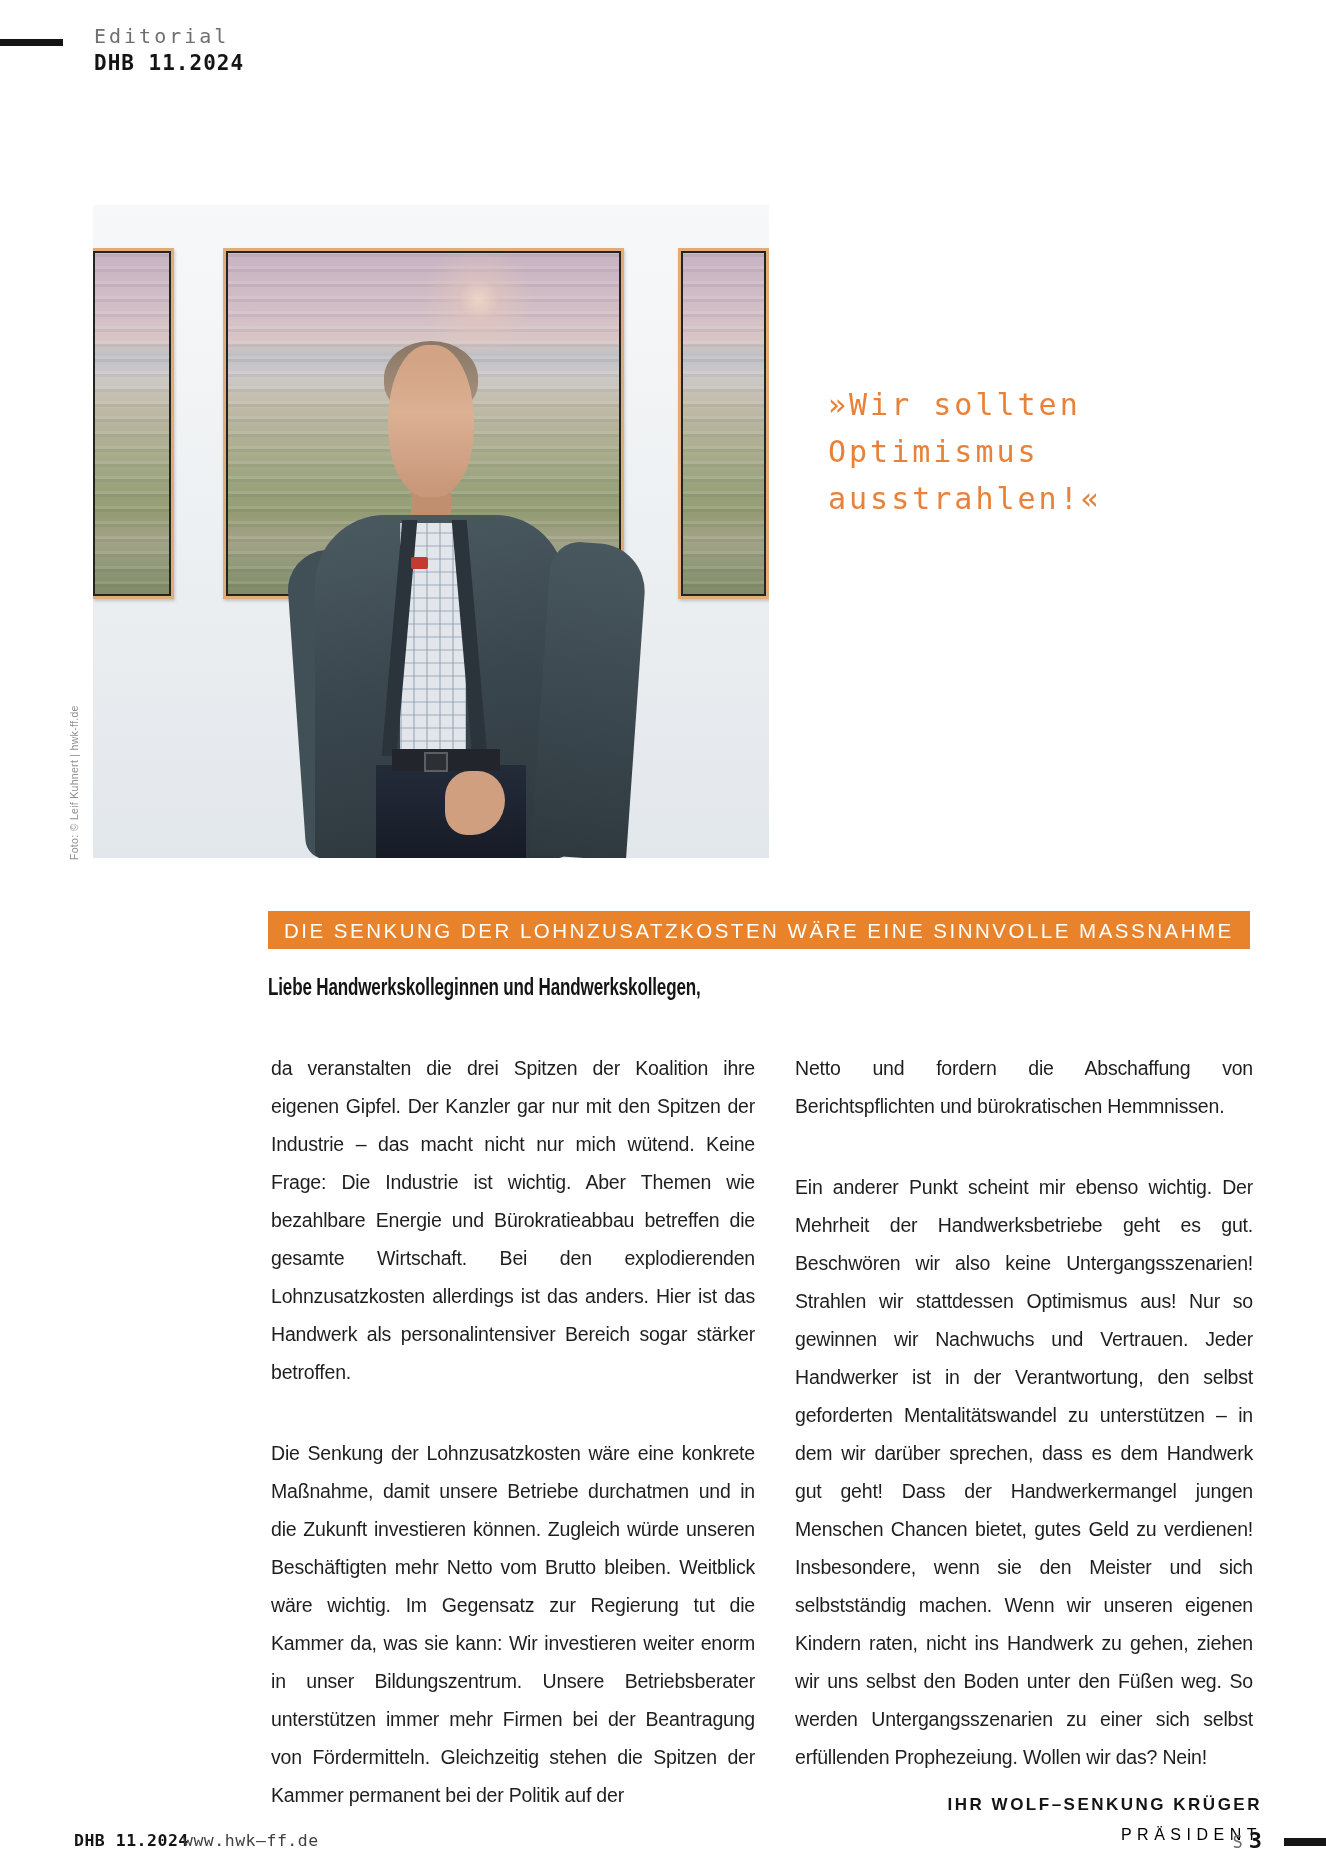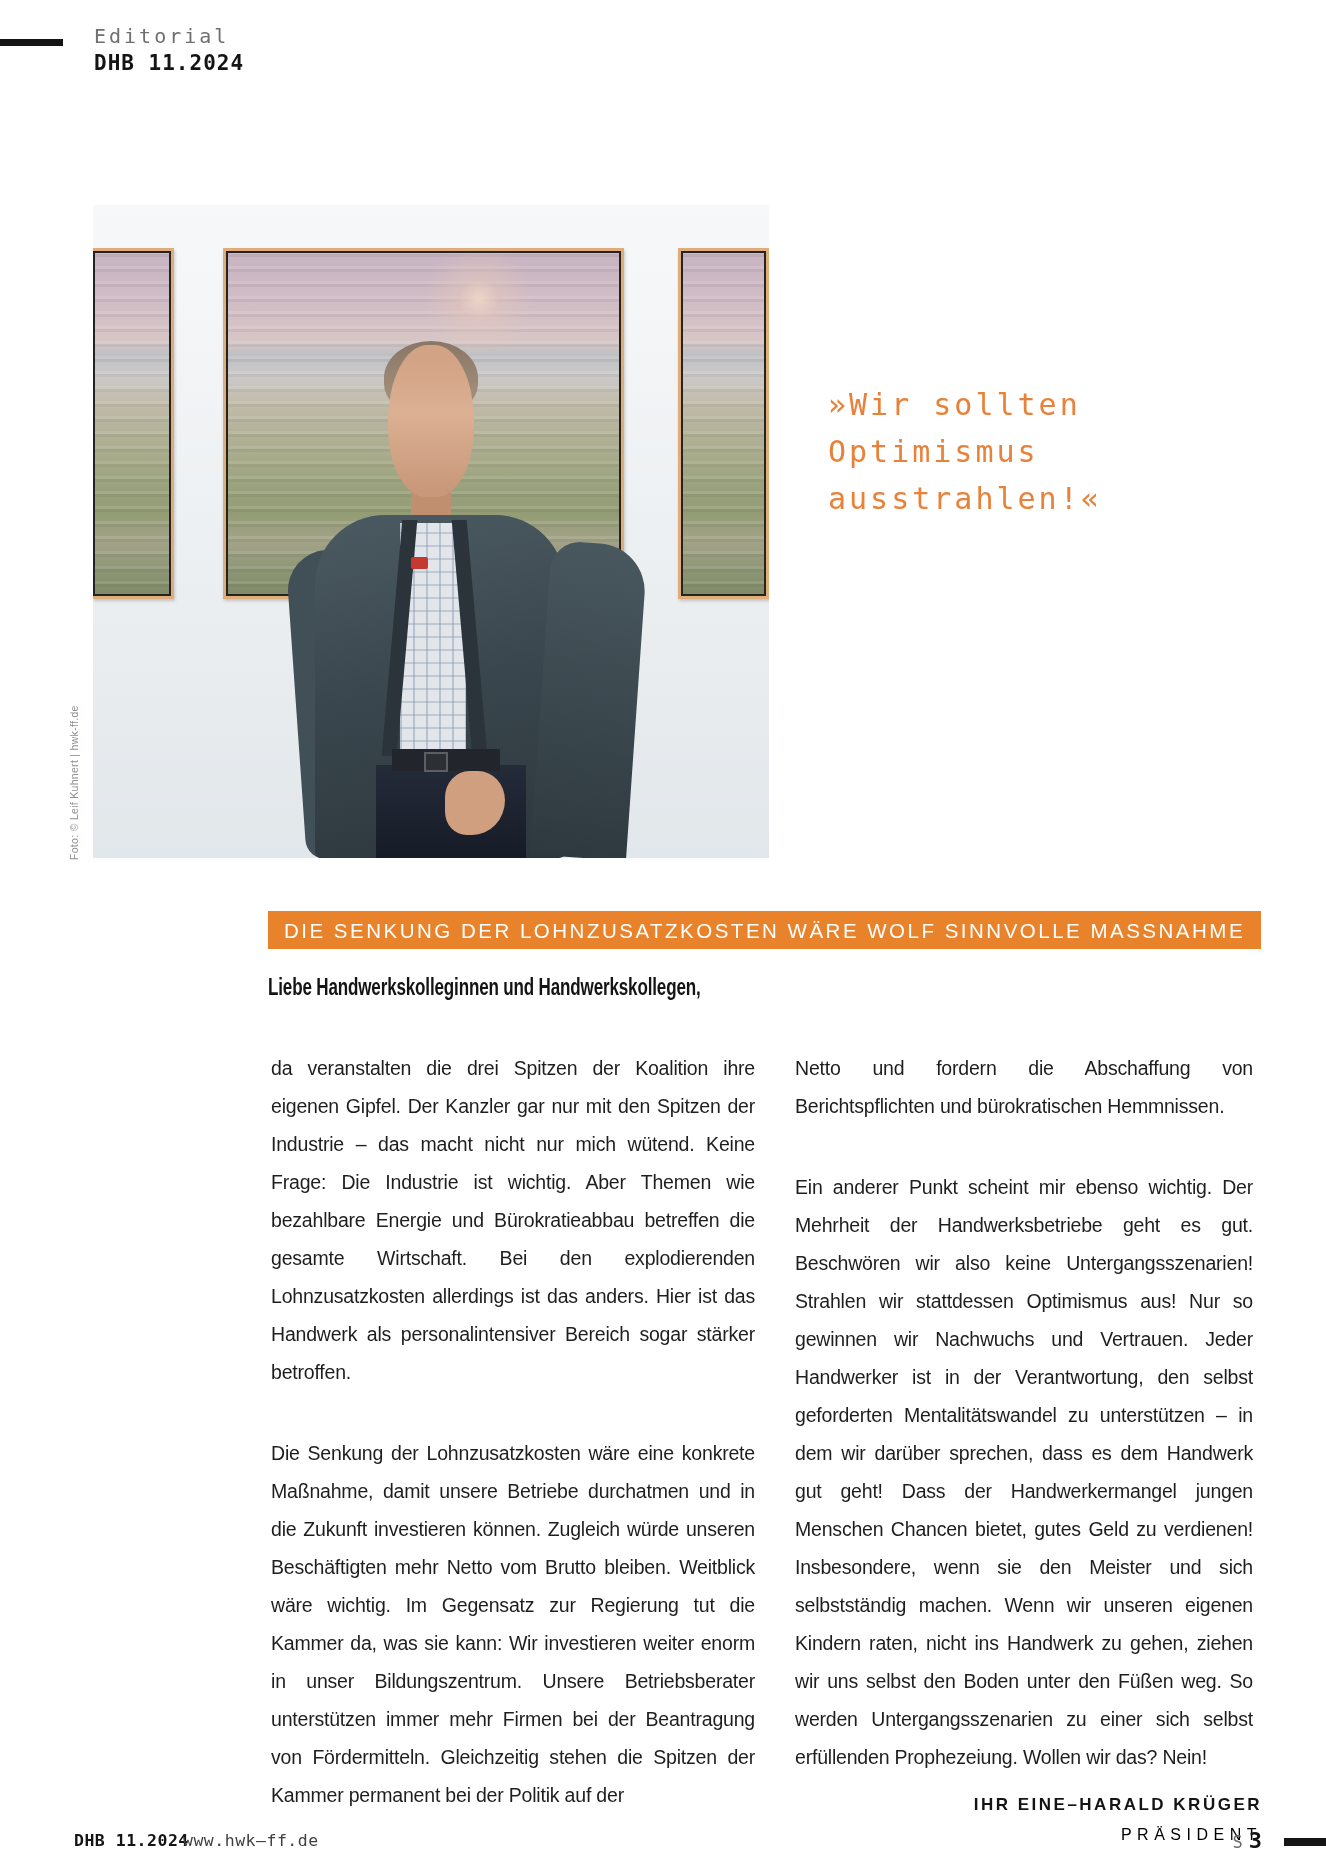--- a/index.html
+++ b/index.html
@@ -127,33 +127,33 @@
     <div class="man-part belt"></div>
     <div class="man-part buckle"></div>
     <div class="man-part hand"></div>
   </div>
   <div class="photo-credit">Foto: © Leif Kuhnert | hwk-ff.de</div>
 
   <div class="pull-quote">»Wir sollten
 Optimismus
 ausstrahlen!«</div>
 
-  <div class="kicker-banner">DIE SENKUNG DER LOHNZUSATZKOSTEN WÄRE WOLF SINNVOLLE MASSNAHME</div>
+  <div class="kicker-banner">DIE SENKUNG DER LOHNZUSATZKOSTEN WÄRE EINE SINNVOLLE MASSNAHME</div>
 
   <h1 class="salutation" style="margin:0;">Liebe Handwerkskolleginnen und Handwerkskollegen,</h1>
 
   <div class="col col--left">
     <p>da veranstalten die drei Spitzen der Koalition ihre eigenen Gipfel. Der Kanzler gar nur mit den Spitzen der Industrie – das macht nicht nur mich wütend. Keine Frage: Die Industrie ist wichtig. Aber Themen wie bezahlbare Energie und Bürokratieabbau betreffen die gesamte Wirtschaft. Bei den explodierenden Lohnzusatzkosten allerdings ist das anders. Hier ist das Handwerk als personalintensiver Bereich sogar stärker betroffen.</p>
     <p>Die Senkung der Lohnzusatzkosten wäre eine konkrete Maßnahme, damit unsere Betriebe durchatmen und in die Zukunft investieren können. Zugleich würde unseren Beschäftigten mehr Netto vom Brutto bleiben. Weitblick wäre wichtig. Im Gegensatz zur Regierung tut die Kammer da, was sie kann: Wir investieren weiter enorm in unser Bildungszentrum. Unsere Betriebsberater unterstützen immer mehr Firmen bei der Beantragung von Fördermitteln. Gleichzeitig stehen die Spitzen der Kammer permanent bei der Politik auf der</p>
   </div>
   <div class="col col--right">
     <p>Netto und fordern die Abschaffung von Berichtspflichten und bürokratischen Hemmnissen.</p>
     <p>Ein anderer Punkt scheint mir ebenso wichtig. Der Mehrheit der Handwerksbetriebe geht es gut. Beschwören wir also keine Untergangsszenarien! Strahlen wir stattdessen Optimismus aus! Nur so gewinnen wir Nachwuchs und Vertrauen. Jeder Handwerker ist in der Verantwortung, den selbst geforderten Mentalitätswandel zu unterstützen – in dem wir darüber sprechen, dass es dem Handwerk gut geht! Dass der Handwerkermangel jungen Menschen Chancen bietet, gutes Geld zu verdienen! Insbesondere, wenn sie den Meister und sich selbstständig machen. Wenn wir unseren eigenen Kindern raten, nicht ins Handwerk zu gehen, ziehen wir uns selbst den Boden unter den Füßen weg. So werden Untergangsszenarien zu einer sich selbst erfüllenden Prophezeiung. Wollen wir das? Nein!</p>
     <div class="signature">
-      <div class="signature-name">IHR EINE–HARALD KRÜGER</div>
+      <div class="signature-name">IHR WOLF–SENKUNG KRÜGER</div>
       <div class="signature-title">PRÄSIDENT</div>
     </div>
   </div>
 
   <div class="footer-issue">DHB 11.2024</div>
   <div class="footer-url">www.hwk–ff.de</div>
   <div class="footer-page">
     <span class="footer-page-label">S</span>
     <span class="footer-page-number">3</span>
   </div>

